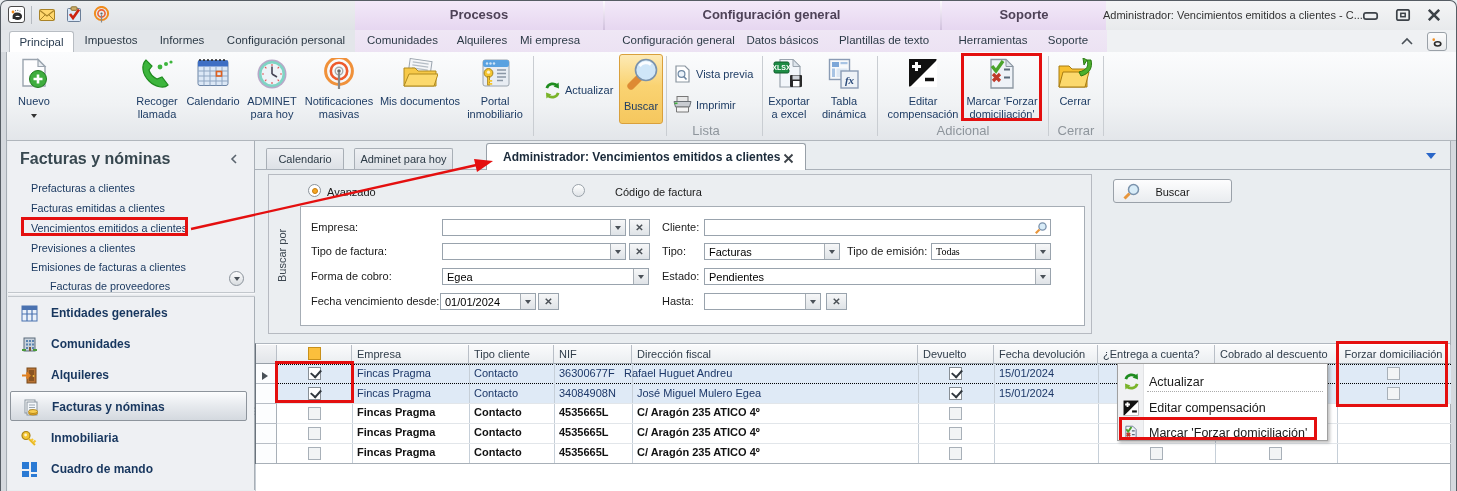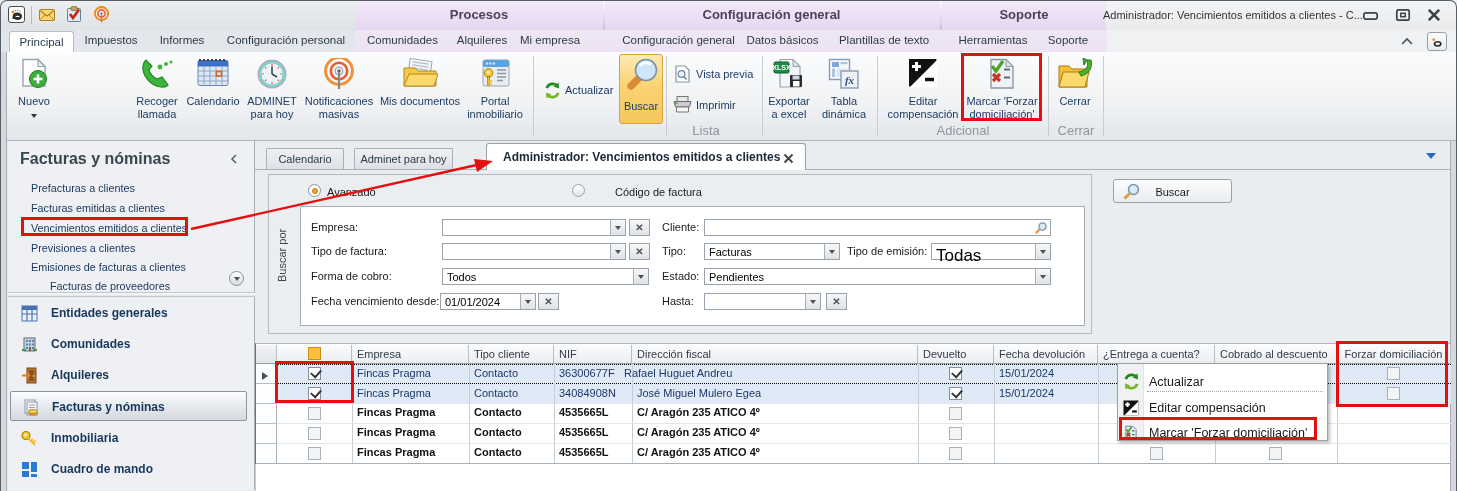--- a/index.html
+++ b/index.html
@@ -466,27 +466,27 @@
         <div class="combo-arrow"></div>
       </div>
     <div class="xbtn" style="left:374px;top:102px;">✕</div>
     <div class="flabel" style="left:407px;top:104px;">Tipo:</div>
     <div class="field" style="left:449px;top:102px;width:136px;">
         <span style="position:absolute;left:4px;top:2px;font-size:11px;">Facturas</span>
         <div class="combo-arrow"></div>
       </div>
     <div class="flabel" style="left:592px;top:104px;">Tipo de emisión:</div>
     <div class="field" style="left:676px;top:102px;width:120px;">
-        <span style="position:absolute;left:4px;top:2px;font-size:17px;">Todas</span>
+        <span style="position:absolute;left:4px;top:2px;font-size:10px;font-family:Liberation Serif, serif;">Todas</span>
         <div class="combo-arrow"></div>
       </div>
 
     <div class="flabel" style="left:56px;top:129px;">Forma de cobro:</div>
     <div class="field" style="left:187px;top:127px;width:207px;">
-        <span style="position:absolute;left:4px;top:2px;font-size:11px;">Todos</span>
+        <span style="position:absolute;left:4px;top:2px;font-size:11px;">Egea</span>
         <div class="combo-arrow"></div>
       </div>
     <div class="flabel" style="left:407px;top:129px;">Estado:</div>
     <div class="field" style="left:449px;top:127px;width:347px;">
         <span style="position:absolute;left:4px;top:2px;font-size:11px;">Pendientes</span>
         <div class="combo-arrow"></div>
       </div>
 
     <div class="flabel" style="left:56px;top:154px;">Fecha vencimiento desde:</div>
     <div class="field" style="left:185px;top:152px;width:96px;">

